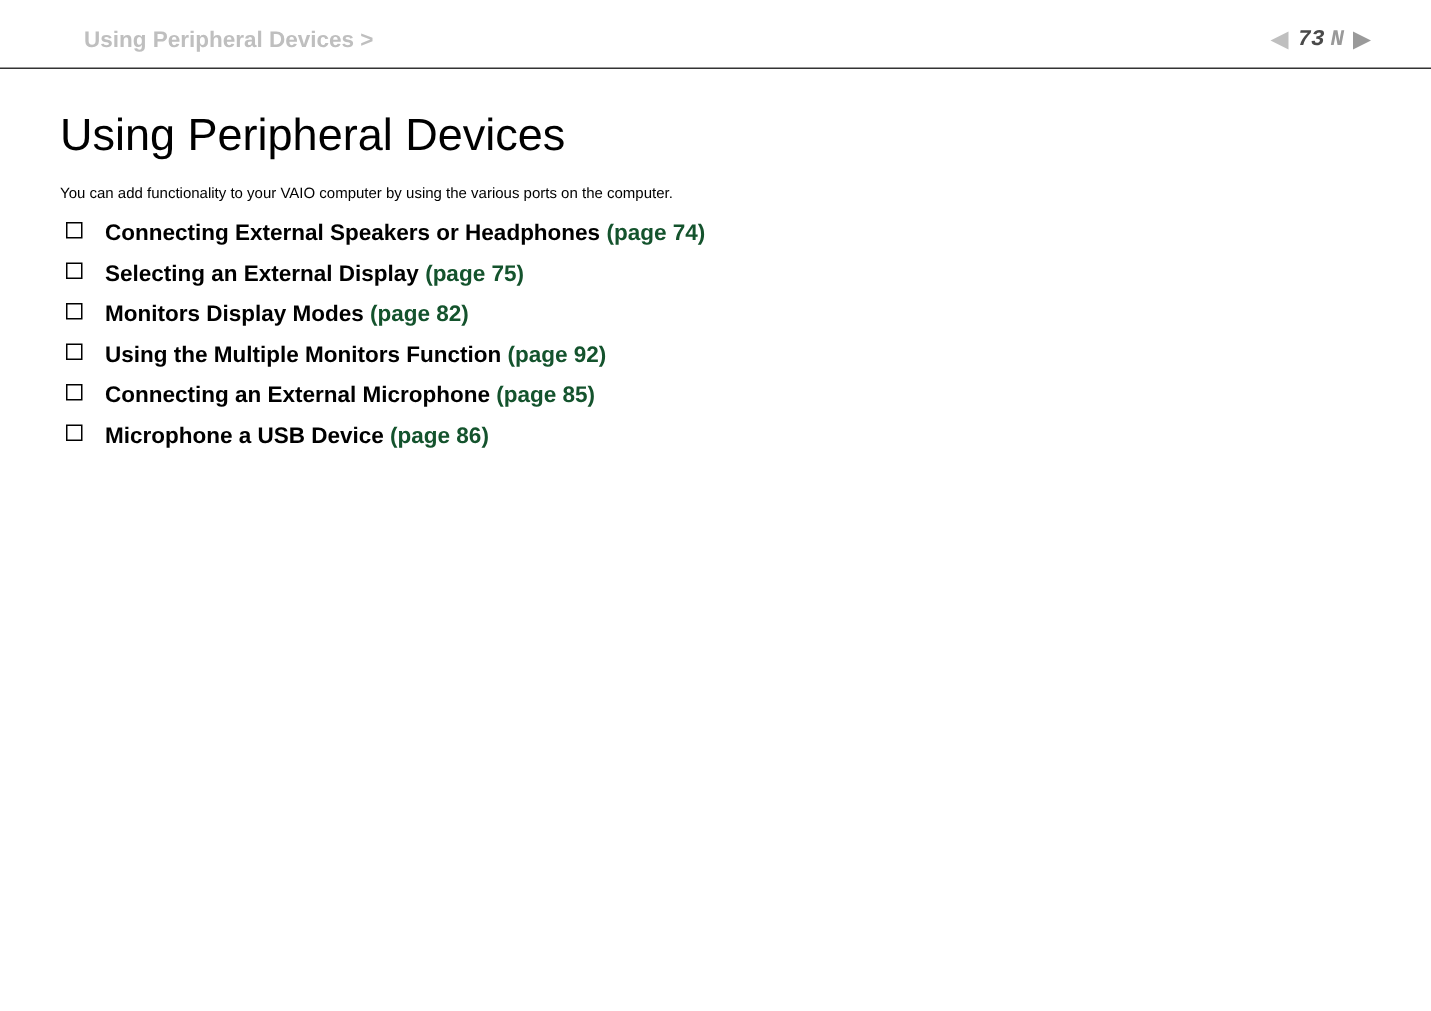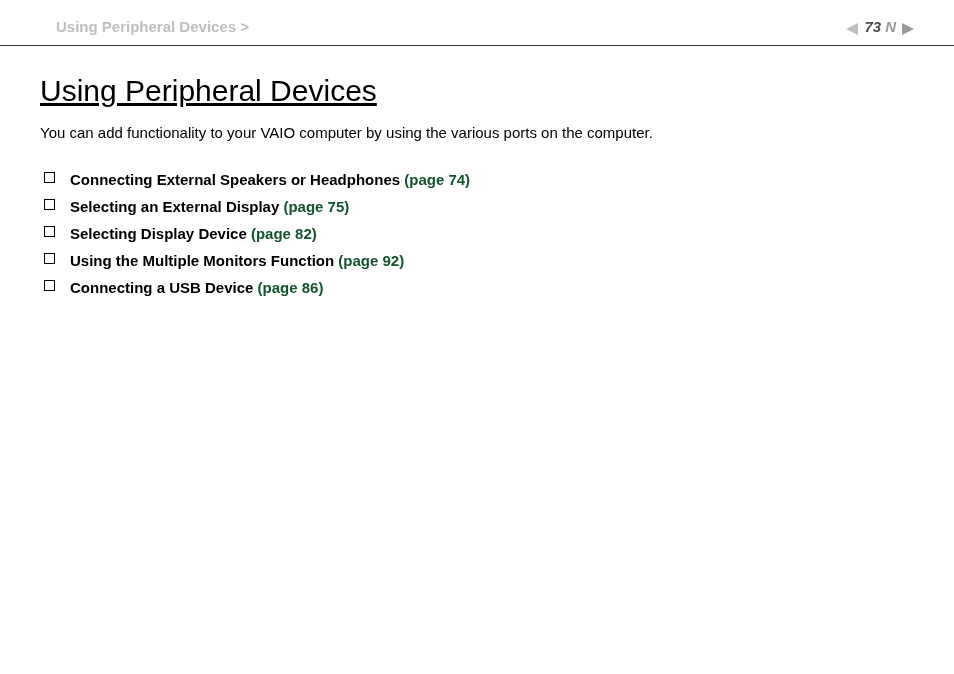--- a/index.html
+++ b/index.html
@@ -16,22 +16,23 @@
       justify-content: space-between;
       align-items: center;
     }
     .breadcrumb {
       color: #bfbfbf;
       font-size: 15px;
       font-weight: bold;
     }
     .pager {
       display: flex;
-      align-items: flex-end;
+      align-items: center;
       gap: 6px;
+      font-family: Liberation Mono, monospace;
     }
     .arrow-left {
       width: 0; height: 0;
       border-top: 6px solid transparent;
       border-bottom: 6px solid transparent;
       border-right: 12px solid #bfbfbf;
     }
     .arrow-right {
       width: 0; height: 0;
       border-top: 6px solid transparent;
@@ -50,26 +51,25 @@
       margin: 0;
     }
     .content {
       padding: 28px 40px 40px 40px;
     }
     .title {
       font-size: 30px;
       font-weight: normal;
       color: #000;
       margin-bottom: 16px;
-      text-decoration: underline;
     }
     .intro {
-      font-size: 15px;
+      font-size: 10px;
       color: #000;
-      margin-bottom: 30px;
+      margin-bottom: 12px;
     }
     .toc-list {
       list-style: none;
       padding-left: 30px;
     }
     .toc-item {
       font-size: 15px;
       font-weight: bold;
       color: #000;
       margin-bottom: 10px;
@@ -118,24 +118,28 @@
     <li class="toc-item">
       <span class="bullet"></span>
       <span>Connecting External Speakers or Headphones </span><span class="page-ref">(page 74)</span>
     </li>
     <li class="toc-item">
       <span class="bullet"></span>
       <span>Selecting an External Display </span><span class="page-ref">(page 75)</span>
     </li>
     <li class="toc-item">
       <span class="bullet"></span>
-      <span>Selecting Display Device </span><span class="page-ref">(page 82)</span>
+      <span>Monitors Display Modes </span><span class="page-ref">(page 82)</span>
     </li>
     <li class="toc-item">
       <span class="bullet"></span>
       <span>Using the Multiple Monitors Function </span><span class="page-ref">(page 92)</span>
     </li>
     <li class="toc-item">
       <span class="bullet"></span>
-      <span>Connecting a USB Device </span><span class="page-ref">(page 86)</span>
+      <span>Connecting an External Microphone </span><span class="page-ref">(page 85)</span>
+    </li>
+    <li class="toc-item">
+      <span class="bullet"></span>
+      <span>Microphone a USB Device </span><span class="page-ref">(page 86)</span>
     </li>
   </ul>
 </div>
 
 </body></html>

